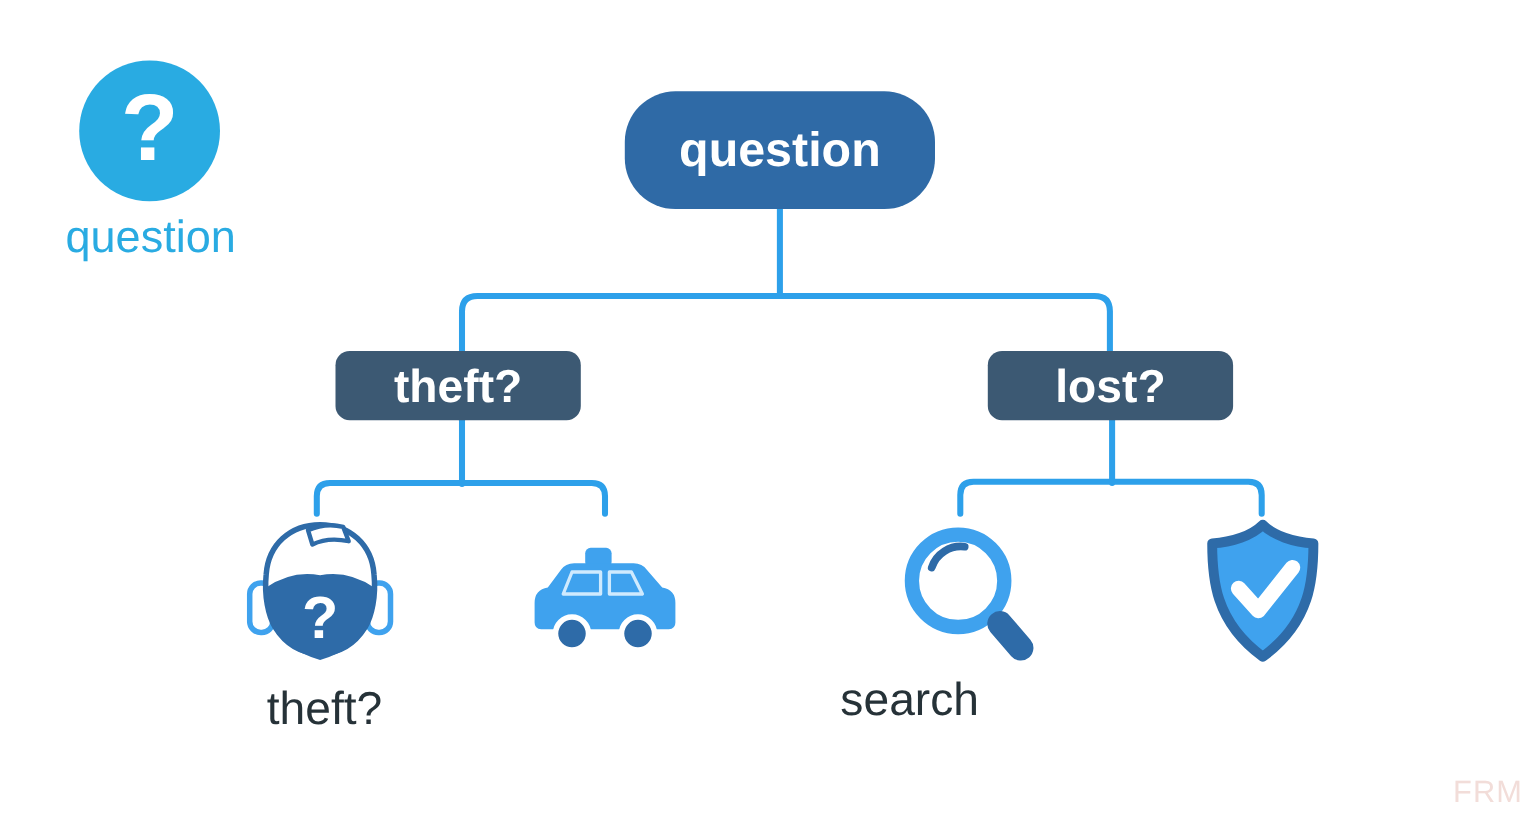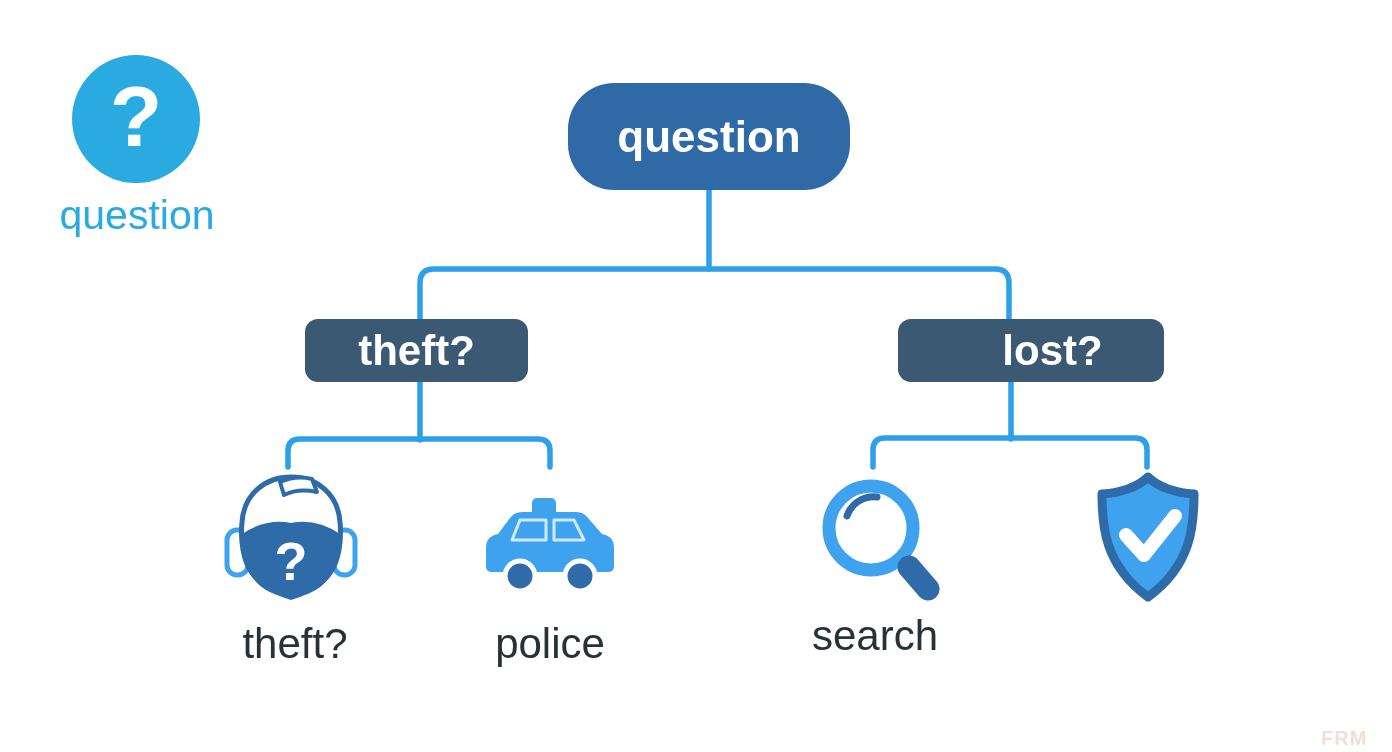--- a/index.html
+++ b/index.html
@@ -11,39 +11,39 @@
     background:var(--accent_light_blue);display:flex;align-items:center;justify-content:center;}
   .legend-circle span{color:#fff;font-size:86px;font-weight:bold;line-height:1;transform:translateY(-3px);}
   .legend-label{position:absolute;left:137px;top:192px;transform:translateX(-50%);
     color:var(--accent_light_blue);font-size:41px;font-weight:500;white-space:nowrap;}
 
   
   .node{position:absolute;display:flex;align-items:center;justify-content:center;color:#fff;font-weight:bold;}
   .node-root{left:568px;top:83px;width:282px;height:107px;border-radius:46px;background:var(--node_blue);font-size:44px;}
   .node-branch{width:223px;height:63px;border-radius:13px;background:var(--branch_slate);font-size:42px;}
   .node-theft{left:305px;top:319px;}
-  .node-lost{left:898px;top:319px;padding-left:43px;}
+  .node-lost{left:898px;top:319px;}
 
   
   .connector-layer{position:absolute;left:0;top:0;width:1392px;height:752px;}
   .conn{stroke:var(--connector_blue);stroke-width:5.5;fill:none;stroke-linecap:round;}
 
   
   .leaf-icon{position:absolute;}
   .ic-light{fill:var(--icon_light_blue);}
   .ic-dark{fill:var(--icon_dark_blue);}
   .st-light{stroke:var(--icon_light_blue);}
   .st-dark{stroke:var(--icon_dark_blue);}
 
   
   .leaf-label{position:absolute;transform:translateX(-50%);color:var(--label_dark);
     font-size:42px;font-weight:500;white-space:nowrap;}
 
   .watermark{position:absolute;left:1321px;top:704px;color:var(--watermark_pink);
-    font-size:20px;font-weight:700;letter-spacing:1px;margin-top:23px;}
+    font-size:28px;font-weight:400;letter-spacing:1px;}
 </style>
 </head>
 <body>
 
 <div id="canvas">
 
   <div class="legend-circle">
     <span>?</span>
   </div>
   <div class="legend-label">question</div>
@@ -72,28 +72,27 @@
   <div class="leaf-label" style="left:295px;top:620px;">theft?</div>
 
   <svg class="leaf-icon" style="left:476px;top:496px;" width="148" height="104" viewBox="0 0 148 104">
     <rect x="56" y="2" width="24" height="18" rx="5" class="ic-light"></rect>
     <path d="M10,52 Q10,40 22,38 L34,22 Q38,16 46,16 L100,16 Q108,16 112,22 L126,38 Q138,40 138,52 L138,70 Q138,76 132,76 L16,76 Q10,76 10,70 Z" class="ic-light"></path>
     <path d="M44,24 L70,24 L70,44 L36,44 Z" fill="none" stroke="var(--window_line_blue)" stroke-width="3" stroke-linejoin="round"></path>
     <path d="M78,24 L98,24 L108,44 L78,44 Z" fill="none" stroke="var(--window_line_blue)" stroke-width="3" stroke-linejoin="round"></path>
     <circle cx="44" cy="80" r="15" class="ic-dark" stroke="#fff" stroke-width="5"></circle>
     <circle cx="104" cy="80" r="15" class="ic-dark" stroke="#fff" stroke-width="5"></circle>
   </svg>
-  <div class="leaf-label" style="left:550px;top:620px;">police</div>
 
   <svg class="leaf-icon" style="left:813px;top:472px;" width="138" height="142" viewBox="0 0 138 142">
     <circle cx="58" cy="56" r="42" fill="#fff" class="st-light" stroke-width="13"></circle>
     <path d="M34,44 A28,28 0 0 1 64,25" fill="none" class="st-dark" stroke-width="7" stroke-linecap="round"></path>
     <line x1="96" y1="95" x2="115" y2="117" class="st-dark" stroke-width="23" stroke-linecap="round"></line>
   </svg>
-  <div class="leaf-label" style="left:875px;top:612px;">search</div>
+  <div class="leaf-label" style="left:827px;top:612px;">search</div>
 
   <svg class="leaf-icon" style="left:1086px;top:469px;" width="124" height="138" viewBox="0 0 124 138">
     <path d="M62,8 C72,18 90,24 108,25 C108,56 106,96 62,128 C18,96 16,56 16,25 C34,24 52,18 62,8 Z" class="ic-light st-dark" stroke-width="9" stroke-linejoin="round"></path>
     <path d="M40,66 L58,86 L89,47" fill="none" stroke="#fff" stroke-width="14" stroke-linecap="round" stroke-linejoin="round"></path>
   </svg>
 
   <div class="watermark">FRM</div>
 </div>
 
 </body></html>

